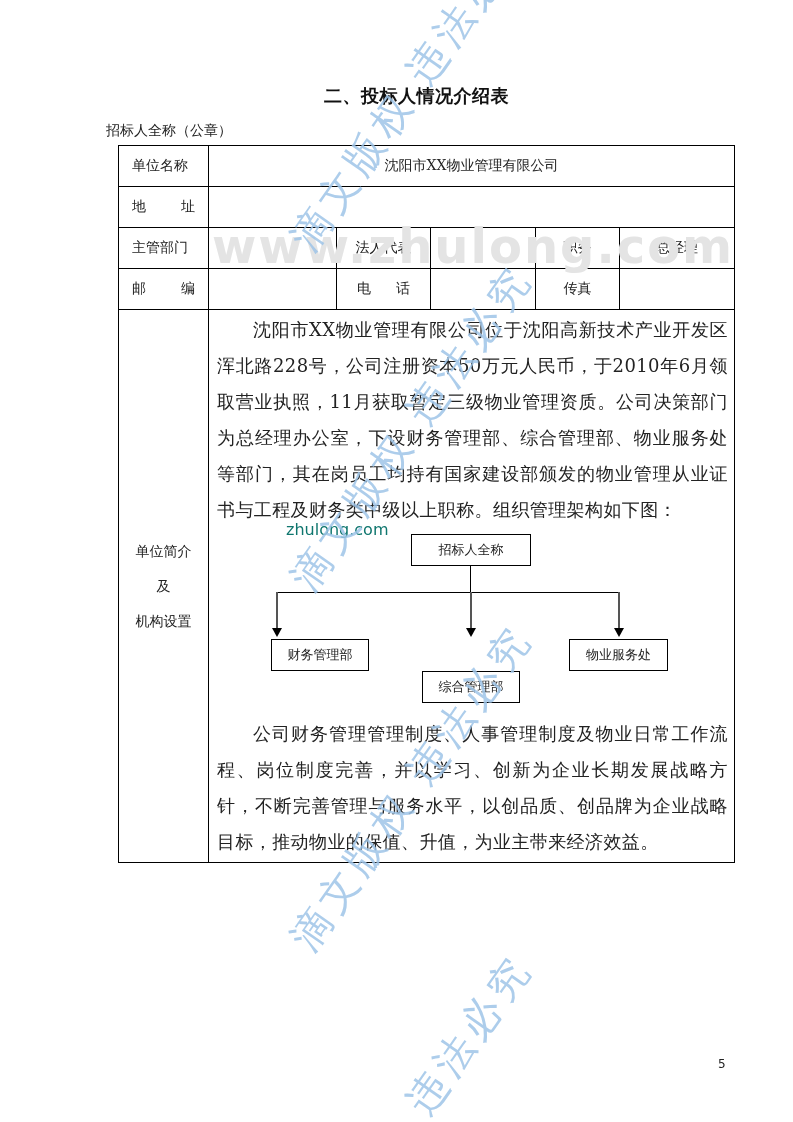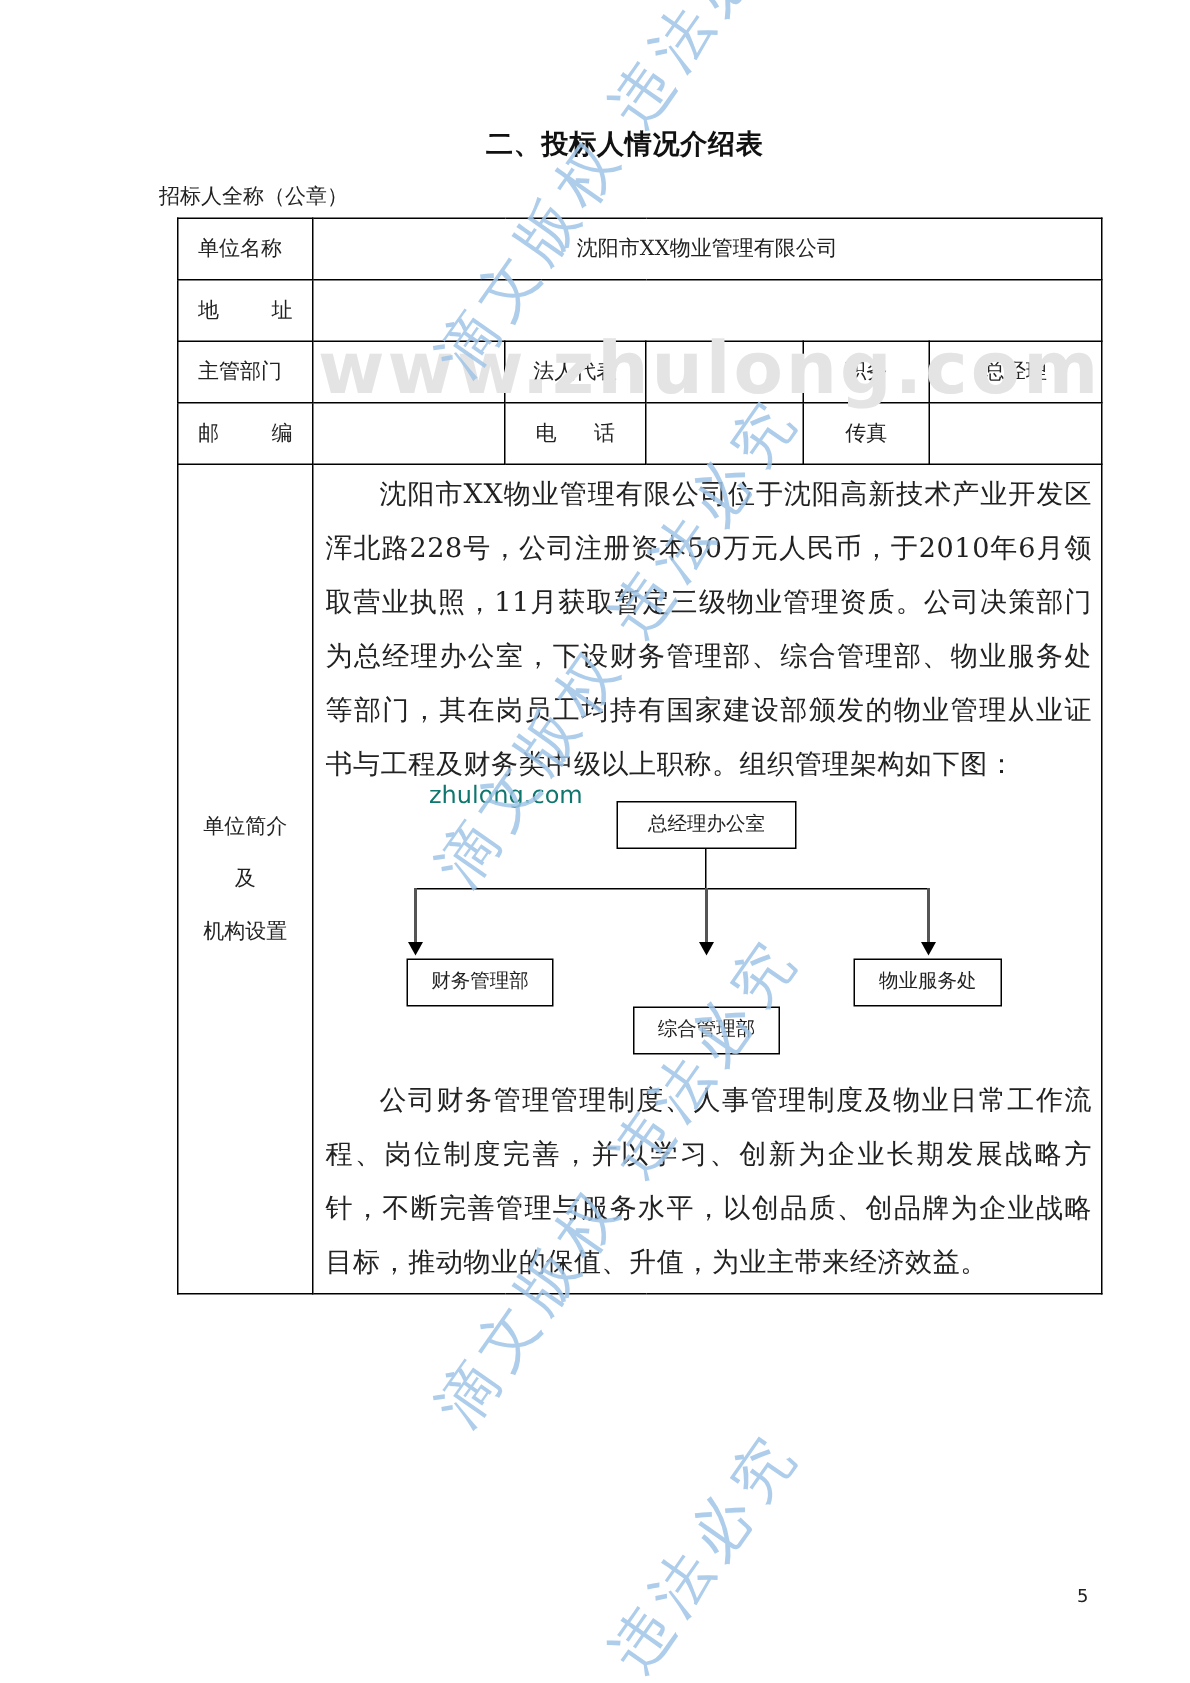--- a/index.html
+++ b/index.html
@@ -118,21 +118,21 @@
     <td>
       <div class="side-label">
         <div>单位简介</div>
         <div>及</div>
         <div>机构设置</div>
       </div>
     </td>
     <td colspan="5" class="intro-cell">
       <p class="para first">沈阳市XX物业管理有限公司位于沈阳高新技术产业开发区浑北路228号，公司注册资本50万元人民币，于2010年6月领取营业执照，11月获取暂定三级物业管理资质。公司决策部门为总经理办公室，下设财务管理部、综合管理部、物业服务处等部门，其在岗员工均持有国家建设部颁发的物业管理从业证书与工程及财务类中级以上职称。组织管理架构如下图：</p>
       <div class="org">
-        <div class="box" style="left:202px; top:6px; width:118px;">总经理办公室</div>
+        <div class="box" style="left:202px; top:6px; width:118px;">招标人全称</div>
         <div class="line" style="left:261px; top:38px; width:1px; height:26px;"></div>
         <div class="line" style="left:67px; top:64px; width:343px; height:1px;"></div>
         <div class="line" style="left:67px; top:64px; width:1.5px; height:38px; background:#555;"></div>
         <div class="line" style="left:261px; top:64px; width:1.5px; height:38px; background:#555;"></div>
         <div class="line" style="left:409px; top:64px; width:1.5px; height:38px; background:#555;"></div>
         <div class="arrow" style="left:63px; top:100px;"></div>
         <div class="arrow" style="left:257px; top:100px;"></div>
         <div class="arrow" style="left:405px; top:100px;"></div>
         <div class="box" style="left:62px; top:111px; width:96px;">财务管理部</div>
         <div class="box" style="left:213px; top:111px; width:96px;margin-top:32px;">综合管理部</div>

